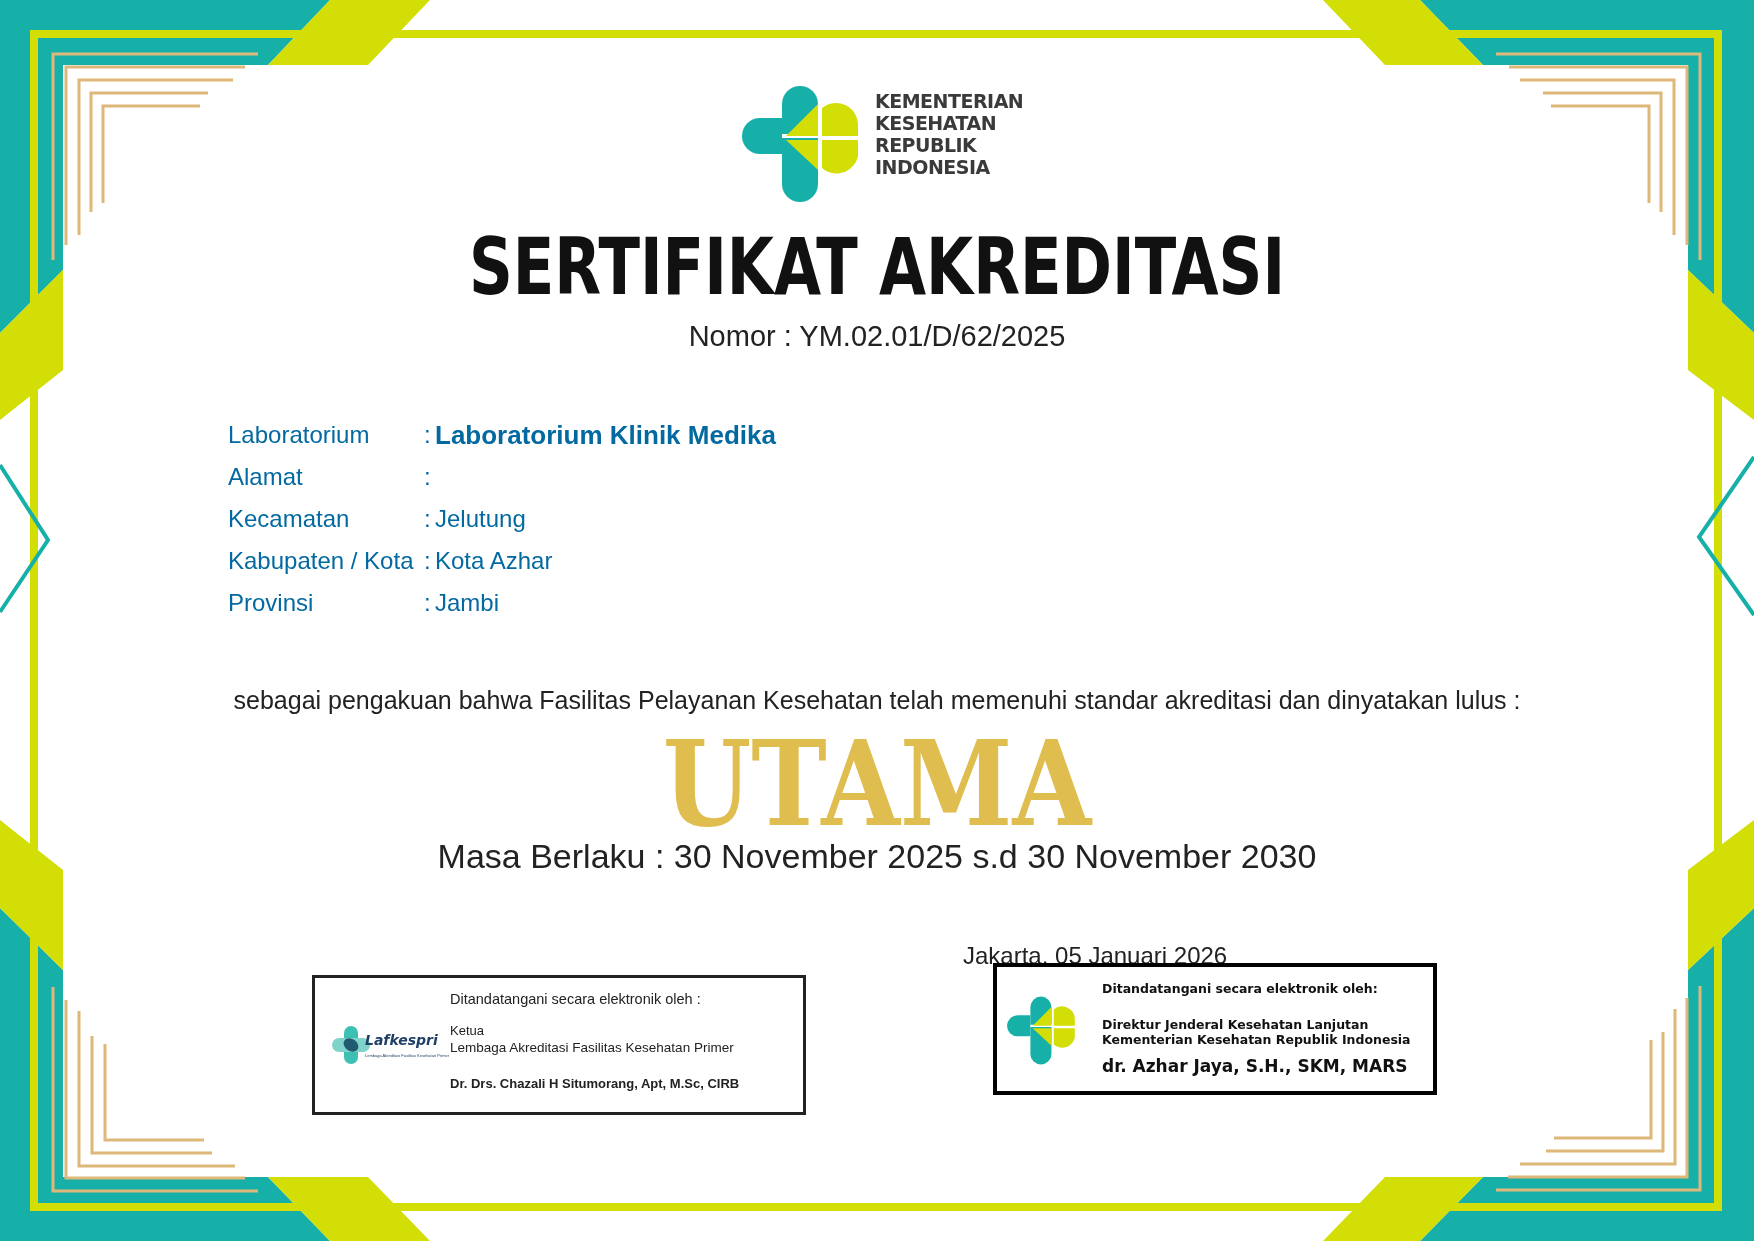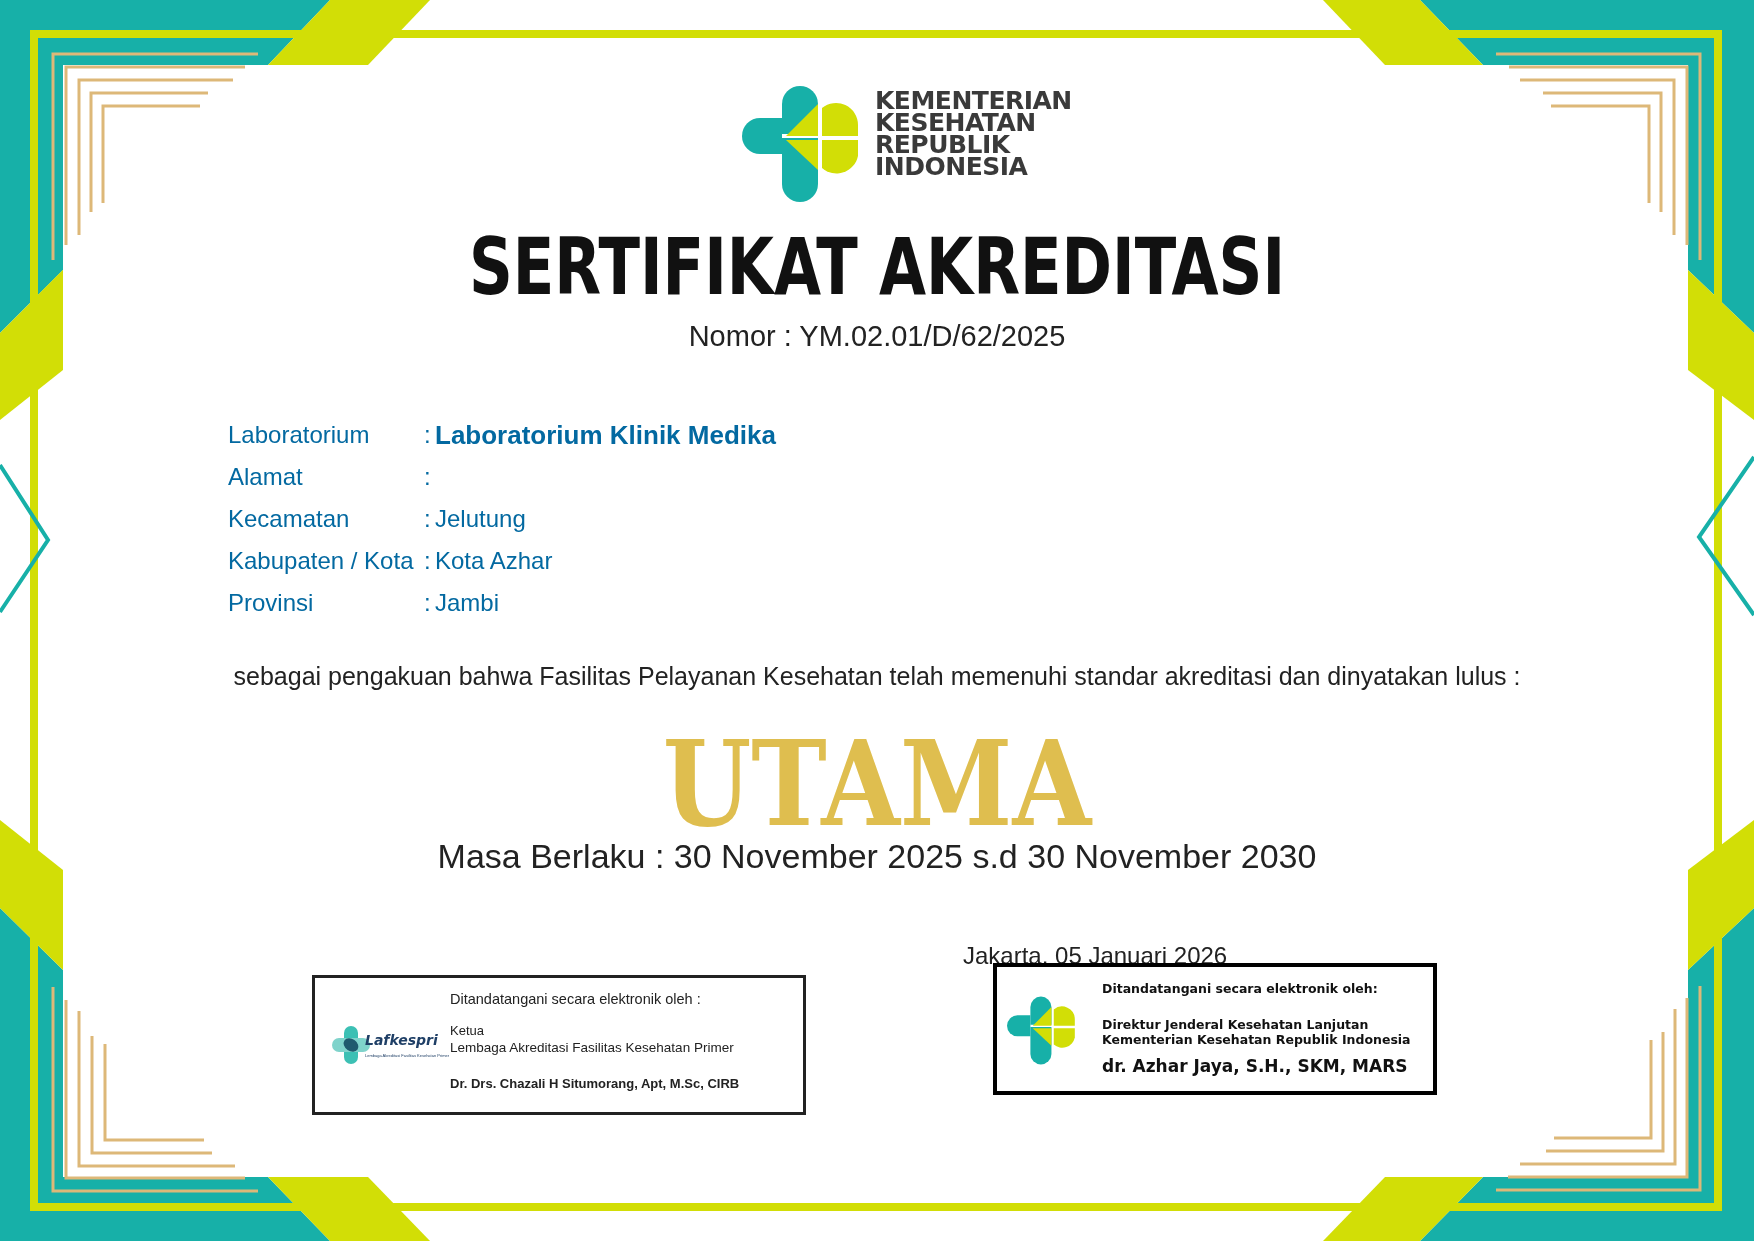--- a/index.html
+++ b/index.html
@@ -2,31 +2,31 @@
 <html><head>
 <meta charset="utf-8">
 <style>
   html, body { margin:0; padding:0; }
   body { width:1754px; height:1241px; position:relative; overflow:hidden; background:#ffffff;
          font-family:"Liberation Sans", sans-serif; color:#222; }
   .frame { position:absolute; left:0; top:0; width:1754px; height:1241px; }
   .abs { position:absolute; }
   .logo-main { left:742px; top:74px; width:275px; height:128px; }
   .logo-text { position:absolute; left:133px; top:16px; font-family:"DejaVu Sans", sans-serif; font-weight:bold;
-               font-size:25px; line-height:22px; color:#3a3a3a; letter-spacing:-0.5px; }
+               font-size:19px; line-height:22px; color:#3a3a3a; letter-spacing:-0.5px; }
   .title { left:0; width:1754px; top:222px; text-align:center; font-family:"DejaVu Sans", sans-serif;
            font-weight:bold; font-size:78px; letter-spacing:0px; color:#111; transform:scaleX(0.78);
            transform-origin:877px 0; line-height:90px; }
   .nomor { left:0; width:1754px; top:320px; text-align:center; font-size:29px; color:#222; }
   .info { left:228px; top:414px; }
   .info-row { height:42px; display:flex; align-items:center; font-size:24px; color:#0369a1; }
   .info-label { width:196px; }
   .info-colon { width:11px; }
   .info-value.bold { font-weight:bold; font-size:26px; }
-  .statement { left:0; width:1754px; top:662px; text-align:center; font-size:25px; color:#222; }
+  .statement { left:0; width:1754px; top:686px; text-align:center; font-size:25px; color:#222; }
   .grade { left:0; width:1754px; top:728px; text-align:center; font-family:"DejaVu Serif", serif; font-weight:bold;
            font-size:118px; color:#DFBE4F; line-height:112px; transform:scaleX(0.86); transform-origin:877px 0; }
   .validity { left:0; width:1754px; top:837px; text-align:center; font-size:34px; color:#222; }
   .place-date { left:963px; top:942px; font-size:24px; color:#222; }
   .sigbox { position:absolute; background:#fff; box-sizing:border-box; }
   .sig-left { left:312px; top:975px; width:494px; height:140px; border:3px solid #222; }
   .sig-right { left:993px; top:963px; width:444px; height:132px; border:4px solid #000; }
   .sig-left .t { position:absolute; left:135px; font-size:14.5px; color:#222; }
   .sig-right .t { position:absolute; left:105px; font-family:"DejaVu Sans", sans-serif; font-size:12.5px; font-weight:bold; color:#111; }
 </style>

